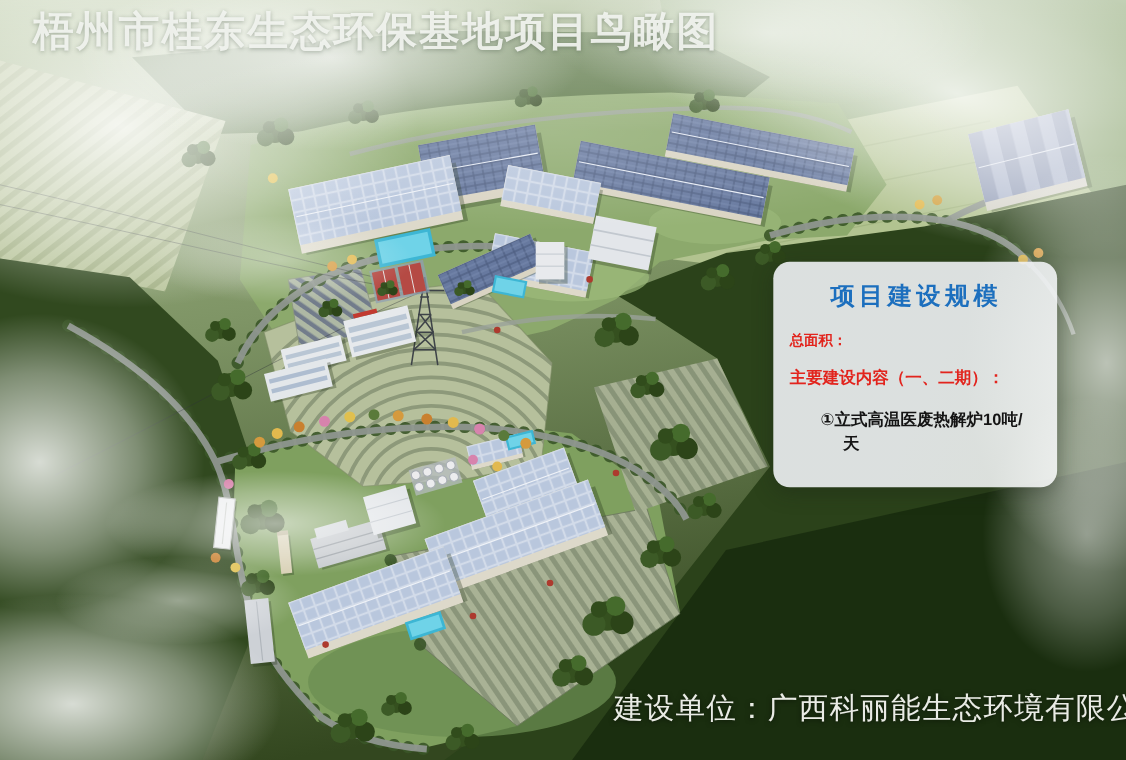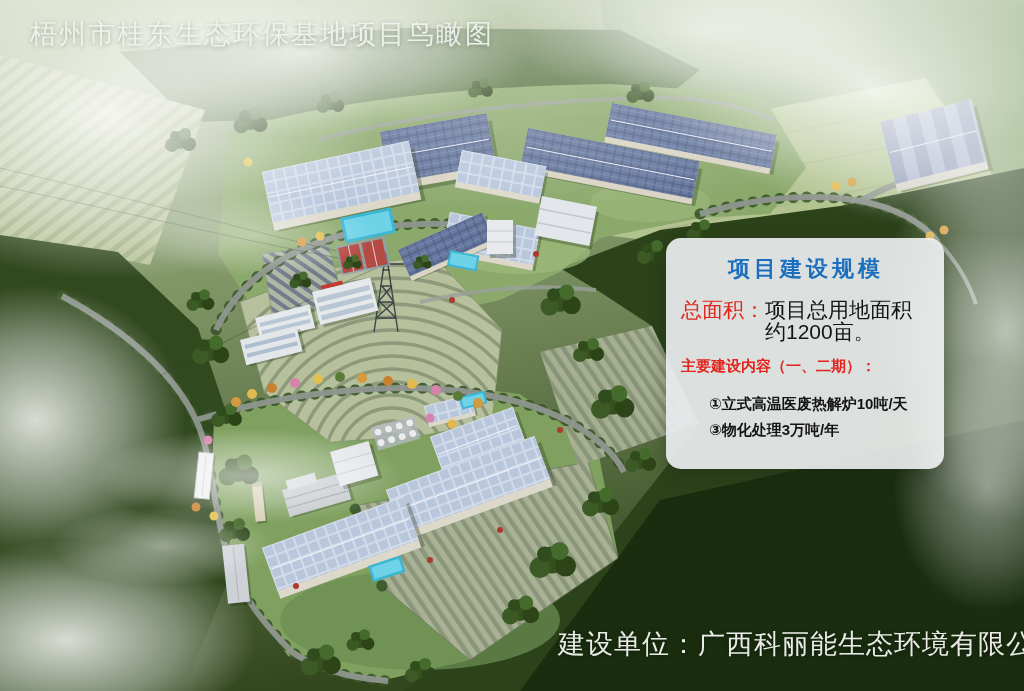--- a/index.html
+++ b/index.html
@@ -10,47 +10,47 @@
     --panel-bg:#e9ecee;
   }
   html,body{margin:0;padding:0;background:#222;}
   .stage{
     position:relative;width:1024px;height:691px;overflow:hidden;
     font-family:"Liberation Sans","DejaVu Sans",sans-serif;
     background:#7e9465;
   }
   .scene{position:absolute;left:0;top:0;width:1024px;height:691px;display:block;}
   .main-title{
-    position:absolute;left:30px;top:16px;
-    font-size:27px;letter-spacing:2px;font-weight:400;
+    position:absolute;left:30px;top:4px;
+    font-size:37px;letter-spacing:2px;font-weight:700;
     color:rgba(242,244,240,.92);
     text-shadow:0 1px 4px rgba(50,65,50,.35);
     white-space:nowrap;
   }
   .caption{
     position:absolute;left:558px;top:626px;
     font-size:27px;letter-spacing:1px;font-weight:400;
     color:rgba(242,244,238,.96);
     text-shadow:0 1px 5px rgba(0,0,0,.55);
     white-space:nowrap;
   }
   .panel{
-    position:absolute;left:666px;top:238px;width:278px;box-sizing:border-box;
+    position:absolute;left:703px;top:238px;width:258px;box-sizing:border-box;
     background:linear-gradient(115deg, rgba(233,236,238,.93) 55%, rgba(250,251,252,.85));
     border-radius:15px;
     padding:13px 13px 12px 15px;
     box-shadow:0 5px 18px rgba(25,35,22,.35);
     color:var(--body-text);
   }
   .panel h2{
     margin:3px 0 15px;text-align:center;
     font-size:22px;letter-spacing:4px;font-weight:bold;
     color:var(--panel-title-blue);
   }
-  .p-row{display:flex;margin-bottom:9px;font-weight:normal;font-size:21px;line-height:22px;}
+  .p-row{display:flex;margin-bottom:9px;font-weight:bold;font-size:13px;line-height:22px;gap:44px;}
   .p-row .lbl{color:var(--label-red);white-space:nowrap;flex:0 0 62px;}
   .p-row .val{flex:1;}
   .p-heading{color:var(--label-red);font-weight:bold;font-size:15px;margin:13px 0 17px;line-height:20px;}
   .p-list{margin:16px;padding:0 0 0 12px;list-style:none;font-weight:bold;font-size:15px;line-height:22px;}
   .p-list li{padding-left:1.35em;text-indent:-1.35em;margin-bottom:4px;}
 </style>
 </head>
 <body>
 
 <div class="stage">
@@ -439,23 +439,21 @@
       <ellipse cx="500" cy="120" rx="400" ry="90" fill="url(#fog)" opacity="0.25"></ellipse>
     </g>
   </svg>
 
   <div class="main-title">梧州市桂东生态环保基地项目鸟瞰图</div>
 
   <aside class="panel">
     <h2>项目建设规模</h2>
     <div class="p-row">
       <span class="lbl">总面积：</span>
-      <span class="val">项目总用地面积约1200亩。</span>
     </div>
     <div class="p-heading">主要建设内容（一、二期）：</div>
     <ul class="p-list">
       <li>①立式高温医废热解炉10吨/天</li>
-      <li>③物化处理3万吨/年</li>
     </ul>
   </aside>
 
   <div class="caption">建设单位：广西科丽能生态环境有限公司</div>
 </div>
 
 </body></html>

